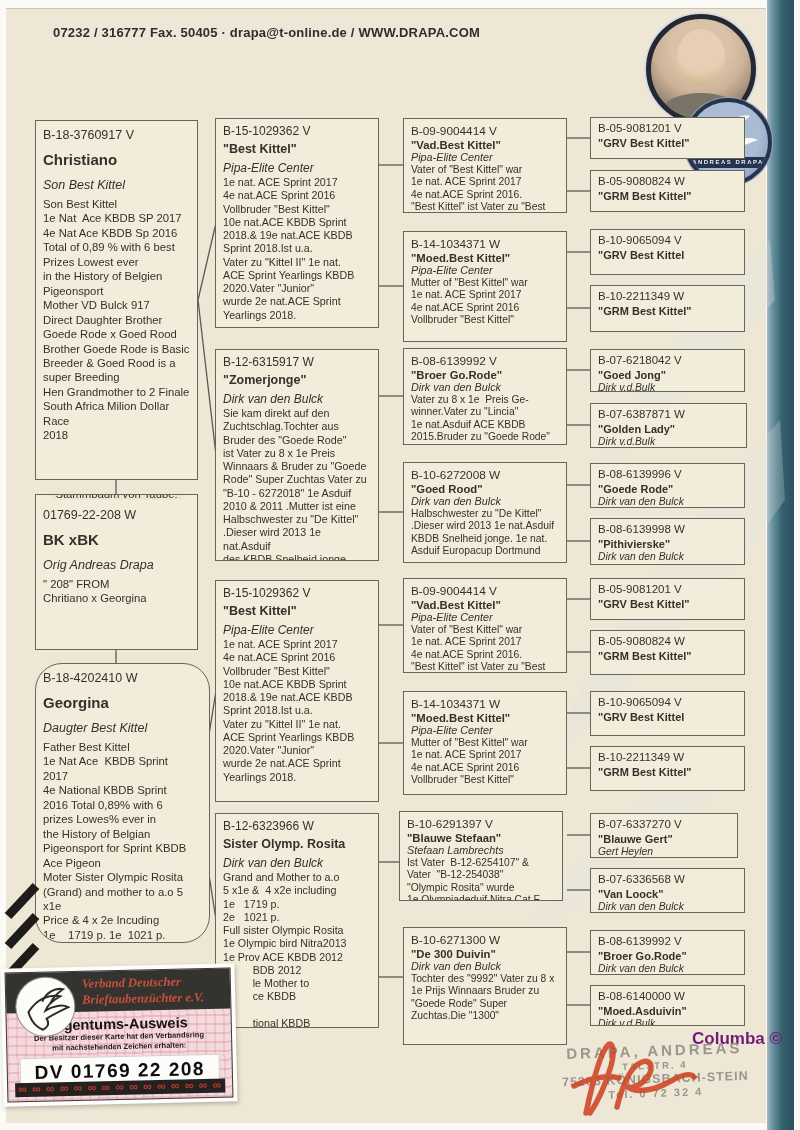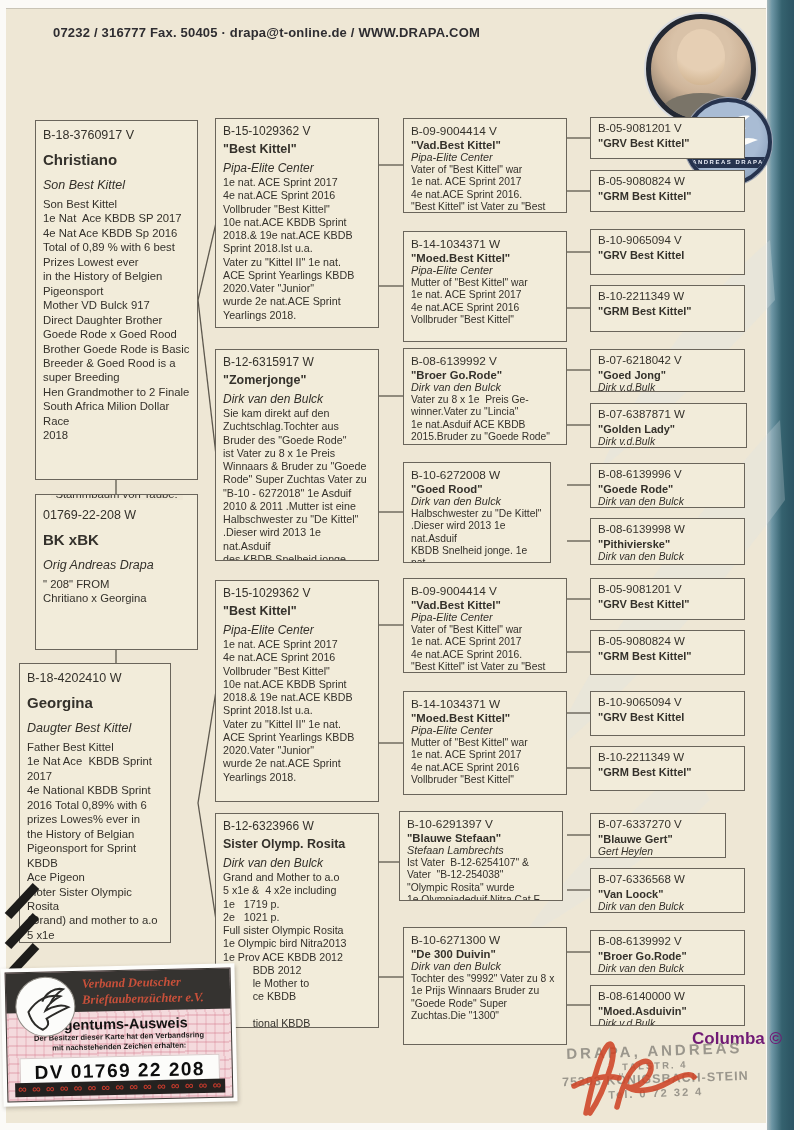--- a/index.html
+++ b/index.html
@@ -182,21 +182,21 @@
 2018</div>
       </div>
       <div class="pbox c1 subj" style="left: 35px; top: 494px; width: 163px; height: 156px;">
         <div class="plabel">Stammbaum von Taube:</div>
         <div class="pid">01769-22-208 W</div>
         <div class="pname">BK xBK</div>
         <div class="psub">Orig Andreas Drapa</div>
         <div class="pbody">" 208" FROM
 Chritiano x Georgina</div>
       </div>
-      <div class="pbox c1" style="left: 19px; top: 663px; width: 152px; height: 280px;">
+      <div class="pbox c1" style="left: 35px; top: 663px; width: 175px; height: 280px; border-radius: 27px;">
         <div class="pid">B-18-4202410 W</div>
         <div class="pname">Georgina</div>
         <div class="psub">Daugter Best Kittel</div>
         <div class="pbody">Father Best Kittel
 1e Nat Ace  KBDB Sprint
 2017
 4e National KBDB Sprint
 2016 Total 0,89% with 6
 prizes Lowes% ever in
 the History of Belgian
@@ -292,21 +292,21 @@
       </div>
       <div class="pbox c3" style="left: 403px; top: 348px; width: 164px; height: 97px;">
         <div class="pid">B-08-6139992 V</div>
         <div class="pname">"Broer Go.Rode"</div>
         <div class="psub">Dirk van den Bulck</div>
         <div class="pbody">Vater zu 8 x 1e  Preis Ge-
 winner.Vater zu "Lincia"
 1e nat.Asduif ACE KBDB
 2015.Bruder zu "Goede Rode"</div>
       </div>
-      <div class="pbox c3" style="left: 403px; top: 462px; width: 148px; height: 101px;">
+      <div class="pbox c3" style="left: 403px; top: 462px; width: 164px; height: 101px;">
         <div class="pid">B-10-6272008 W</div>
         <div class="pname">"Goed Rood"</div>
         <div class="psub">Dirk van den Bulck</div>
         <div class="pbody">Halbschwester zu "De Kittel"
 .Dieser wird 2013 1e nat.Asduif
 KBDB Snelheid jonge. 1e nat.
 Asduif Europacup Dortmund</div>
       </div>
       <div class="pbox c3" style="left: 403px; top: 578px; width: 164px; height: 95px;">
         <div class="pid">B-09-9004414 V</div>
@@ -389,21 +389,21 @@
         <div class="pname">"GRM Best Kittel"</div>
       </div>
       <div class="pbox c4" style="left: 590px; top: 691px; width: 155px; height: 45px;">
         <div class="pid">B-10-9065094 V</div>
         <div class="pname">"GRV Best Kittel</div>
       </div>
       <div class="pbox c4" style="left: 590px; top: 746px; width: 155px; height: 45px;">
         <div class="pid">B-10-2211349 W</div>
         <div class="pname">"GRM Best Kittel"</div>
       </div>
-      <div class="pbox c4" style="left: 590px; top: 813px; width: 136px; height: 45px;">
+      <div class="pbox c4" style="left: 590px; top: 813px; width: 148px; height: 45px;">
         <div class="pid">B-07-6337270 V</div>
         <div class="pname">"Blauwe Gert"</div>
         <div class="psub">Gert Heylen</div>
       </div>
       <div class="pbox c4" style="left: 590px; top: 868px; width: 155px; height: 45px;">
         <div class="pid">B-07-6336568 W</div>
         <div class="pname">"Van Loock"</div>
         <div class="psub">Dirk van den Bulck</div>
       </div>
       <div class="pbox c4" style="left: 590px; top: 930px; width: 155px; height: 45px;">

